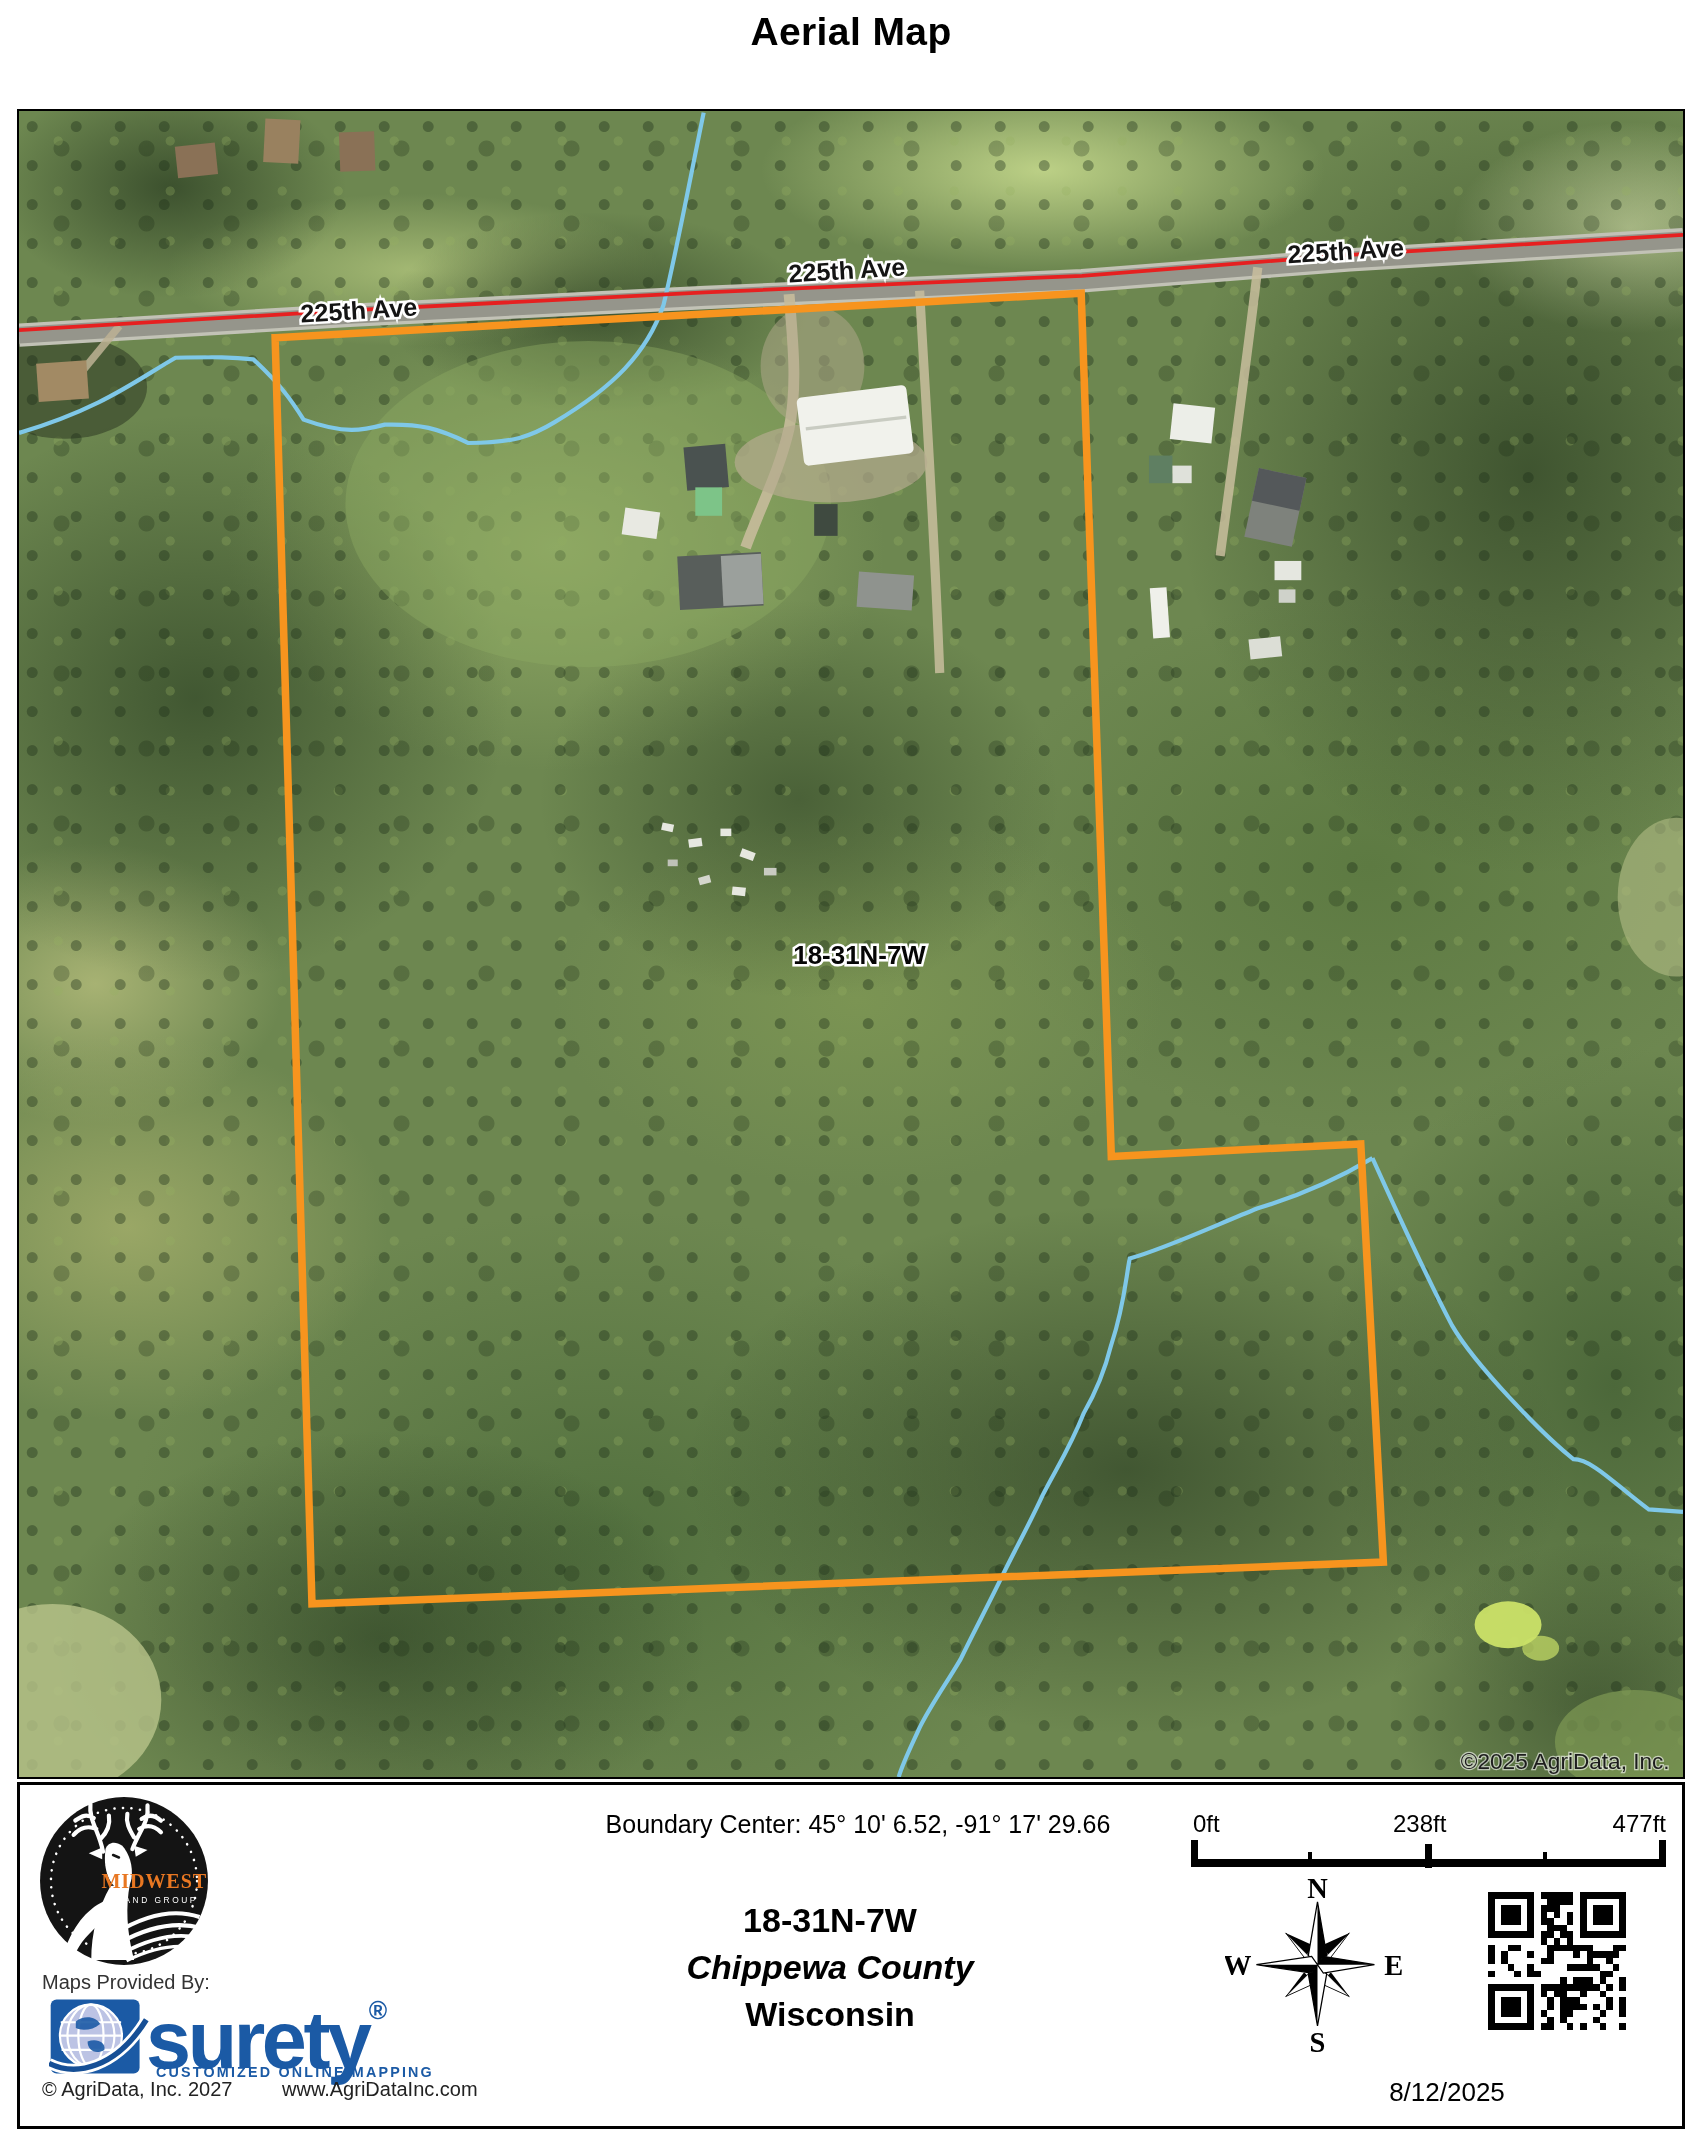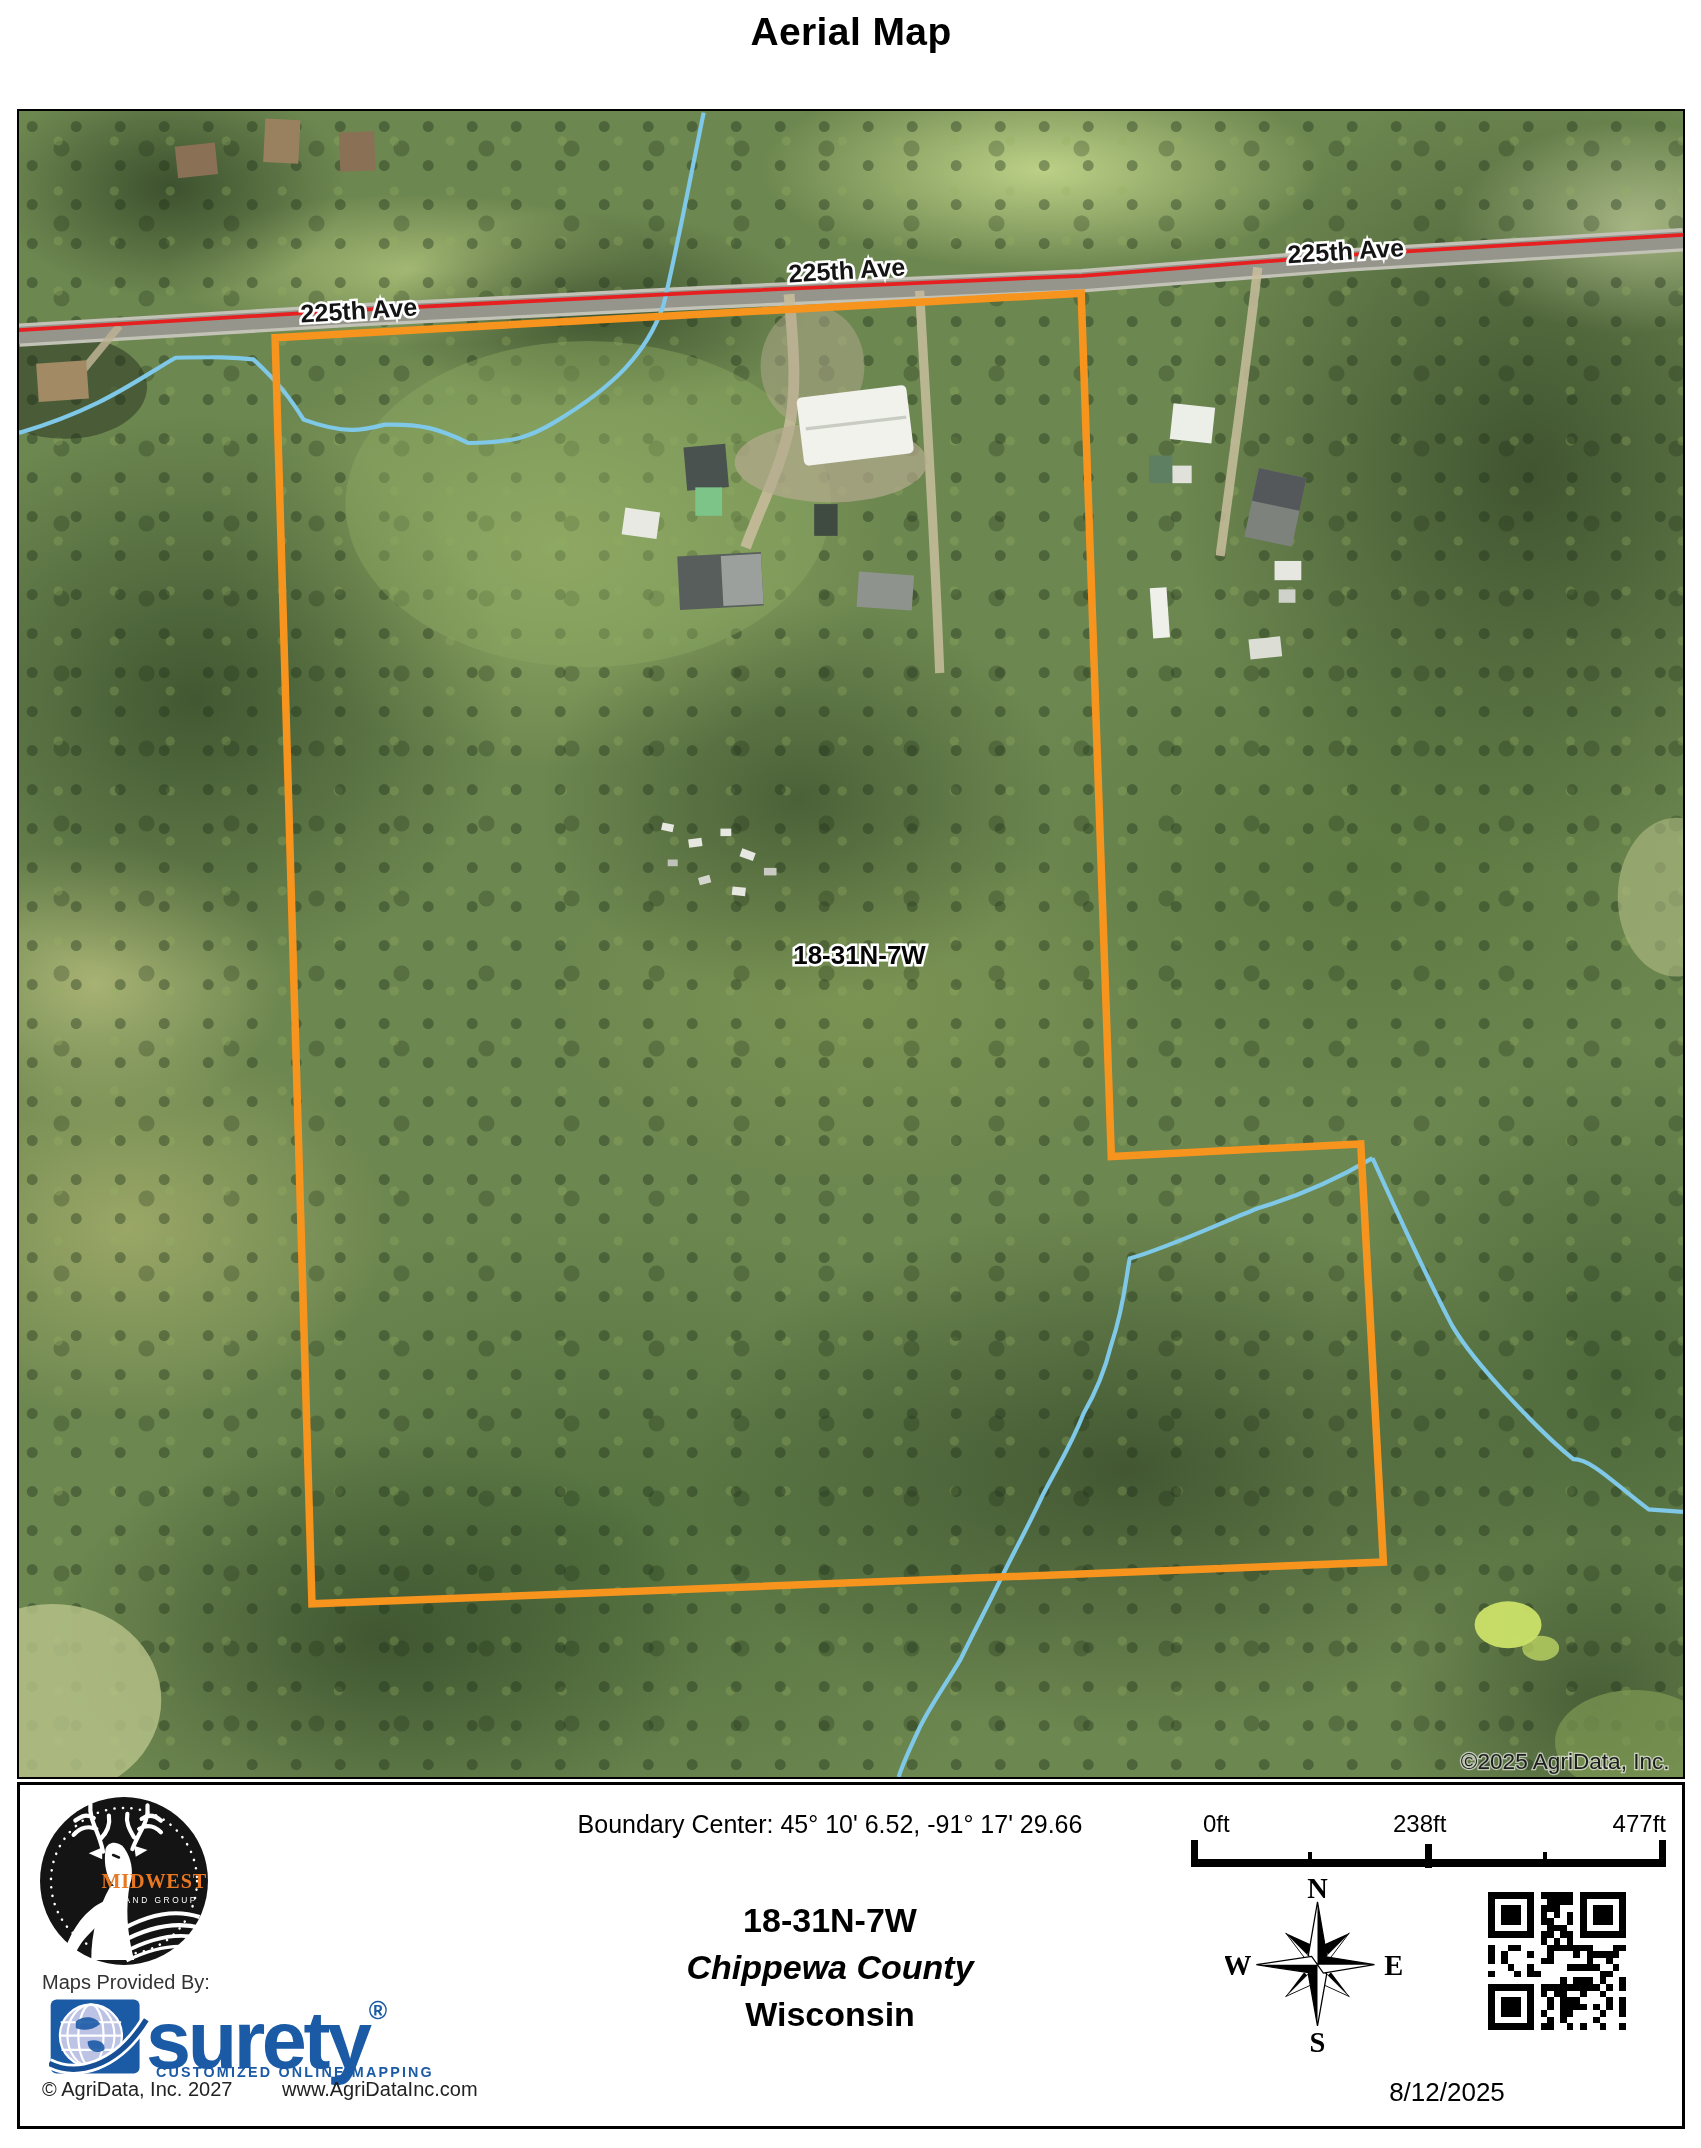--- a/index.html
+++ b/index.html
@@ -56,21 +56,21 @@
   .mlg-logo{position:absolute;left:15px;top:6.7px;width:178px;height:178px;}
   .provider-label{position:absolute;left:22px;top:186px;font-size:20px;color:#333;}
   .globe{position:absolute;left:28.5px;top:211px;width:104px;height:81px;}
   .surety-word{position:absolute;left:126px;top:198px;color:var(--surety);
     font-size:81px;font-weight:800;letter-spacing:-3.4px;line-height:1;margin-top:15px;}
   .surety-word sup{font-size:25px;letter-spacing:0;vertical-align:49px;}
   .surety-tag{position:absolute;left:136px;top:279px;color:var(--surety);
     font-size:14.3px;font-weight:bold;letter-spacing:2.2px;}
   .agridata-line{position:absolute;left:22px;top:293px;font-size:20px;color:#222;}
   .agridata-web{position:absolute;left:262px;top:293px;font-size:20px;color:#222;}
-  .center-block{position:absolute;left:470px;top:25px;width:680px;text-align:center;color:#000;}
+  .center-block{position:absolute;left:498px;top:25px;width:680px;text-align:center;color:#000;}
   .bc-line{font-size:25px;}
   .big-line{font-size:34px;font-weight:bold;}
   .center-stack{position:absolute;left:470px;width:680px;text-align:center;}
   
   .scalebar{position:absolute;left:1171px;top:25px;width:475px;height:67px;}
   .scalebar .lbl{position:absolute;top:0;font-size:24px;color:#000;}
   .sb-bar{position:absolute;left:0;top:49px;width:475px;height:8.4px;background:#000;}
   .sb-tick{position:absolute;background:#000;}
   .compass{position:absolute;left:1205px;top:91px;width:185px;height:180px;}
   .compass text{font-family:"Liberation Serif",serif;font-size:34px;font-weight:bold;fill:#000;}
@@ -208,21 +208,21 @@
   <div class="surety-tag">CUSTOMIZED ONLINE MAPPING</div>
   <div class="agridata-line">© AgriData, Inc. 2027</div>
   <div class="agridata-web">www.AgriDataInc.com</div>
 
   <div class="center-block bc-line">Boundary Center: 45° 10' 6.52,  -91° 17' 29.66</div>
   <div class="center-stack big-line" style="top:116px;">18-31N-7W</div>
   <div class="center-stack big-line" style="top:163px;font-style:italic;">Chippewa County</div>
   <div class="center-stack big-line" style="top:210px;">Wisconsin</div>
 
   <div class="scalebar">
-    <span class="lbl" style="left:12px;">0ft</span>
+    <span class="lbl" style="left:2px;">0ft</span>
     <span class="lbl" style="left:202px;">238ft</span>
     <span class="lbl" style="right:0;margin-left:47px;">477ft</span>
     <div class="sb-bar"></div>
     <div class="sb-tick" style="left:0;top:30px;width:6.7px;height:27px;"></div>
     <div class="sb-tick" style="left:468px;top:30px;width:6.7px;height:27px;"></div>
     <div class="sb-tick" style="left:234px;top:34px;width:6.7px;height:23.5px;"></div>
     <div class="sb-tick" style="left:117px;top:42px;width:4.2px;height:15px;"></div>
     <div class="sb-tick" style="left:352px;top:42px;width:4.2px;height:15px;"></div>
   </div>
 

